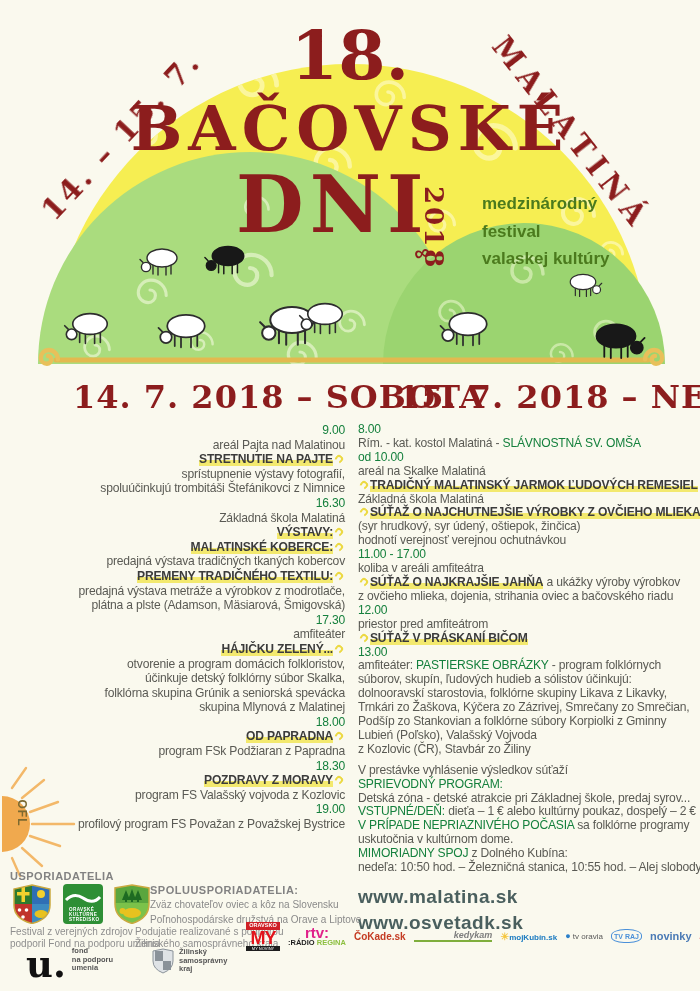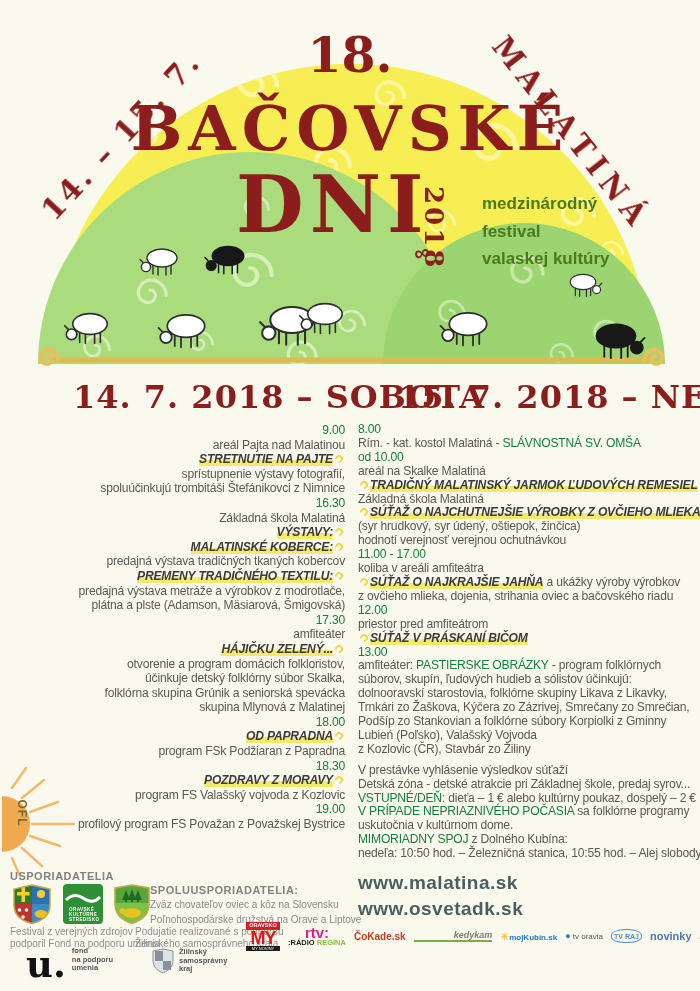--- a/index.html
+++ b/index.html
@@ -11,40 +11,40 @@
   }
   .abs { position:absolute; }
 
   
   #header-art { left:0; top:0; width:700px; height:372px; }
   .title { font-family:"DejaVu Serif", serif; font-weight:bold; color:#8c1d1d; }
   #date-diagonal { left:-14px; top:118px; width:270px; transform:rotate(-47deg); transform-origin:center;
     font-size:30px; letter-spacing:3px; text-align:center; }
   #place-diagonal { left:512px; top:30px; transform:rotate(52deg); transform-origin:left top;
     font-size:29px; letter-spacing:7px; white-space:nowrap; }
-  #edition { left:0; right:0; top:20px; text-align:center; font-size:49px; line-height:70px; }
+  #edition { left:0; right:0; top:20px; text-align:center; font-size:68px; line-height:70px; }
   #title-1 { left:0; right:0; top:96px; text-align:center; font-size:61px; letter-spacing:6px; line-height:66px; }
   #title-2 { left:236px; top:164px; font-size:78px; letter-spacing:6px; line-height:82px; }
   #red-swirl { left:414px; top:240px; font-size:22px; color:#8c1d1d; font-weight:bold; transform:rotate(-12deg); }
   #year-vertical { left:449px; top:186px; font-size:26px; letter-spacing:3px;
     transform:rotate(90deg); transform-origin:left top; }
   #subtitle { left:459px; top:190px; font-size:17px; font-weight:bold; color:#4b7a1d; line-height:27.5px;margin-left:23px; }
 
   
   .col-header { font-family:"DejaVu Serif", serif; font-weight:bold; font-size:32px;
     color:#8c1d1d; letter-spacing:1px; white-space:nowrap; margin-bottom:7px;margin-left:40px; }
   #left-col  { left:33px;  top:378px; width:312px; text-align:right; }
   #right-col { left:358px; top:378px; width:342px; text-align:left; }
   #left-col .col-header { text-align:center; }
   .pl { font-size:12.1px; color:#5a5a54; white-space:nowrap; letter-spacing:-0.2px; }
   #left-col  .pl { line-height:14.6px; }
   #right-col .pl { line-height:13.9px; }
   .pl .time, .pl .b { font-weight:normal; color:#15803d; }
   .pl .hl { font-weight:bold; color:#3b3b3b;
-    background:linear-gradient(to top, #f3e96e 42%, rgba(0,0,0,0) 42%);font-style:italic; }
+    background:linear-gradient(to top, #f3e96e 42%, rgba(0,0,0,0) 42%); }
   .pl.gap { height:7px; }
   .sw { display:inline-block; width:8px; height:8px; border:2.5px solid #ecd943; border-radius:50%;
     border-bottom-color:transparent; transform:rotate(40deg); margin:0 2px; }
   #websites { margin-top:9px; font-size:19px; font-weight:bold; color:#4a5f5e;
     letter-spacing:0.5px; line-height:26px; }
 
   
   #ofl-sun { left:0; top:766px; width:110px; height:112px; }
   #ofl-label { left:8px; top:40px; transform:rotate(90deg); transform-origin:center;
     font-size:12px; font-weight:bold; color:#7c6a31; letter-spacing:1px; }
@@ -238,20 +238,21 @@
       <div class="pl"><span class="time">13.00</span></div>
       <div class="pl"><span>amfiteáter: </span><span class="b">PASTIERSKE OBRÁZKY</span><span> - program folklórnych</span></div>
       <div class="pl"><span>súborov, skupín, ľudových hudieb a sólistov účinkujú:</span></div>
       <div class="pl"><span>dolnooravskí starostovia,  folklórne skupiny Likava z Likavky,</span></div>
       <div class="pl"><span>Trnkári zo Žaškova, Kýčera zo Zázrivej,  Smrečany zo Smrečian,</span></div>
       <div class="pl"><span>Podšíp zo Stankovian a folklórne súbory Korpiolki z Gminny</span></div>
       <div class="pl"><span>Lubień (Poľsko), Valašský Vojvoda</span></div>
       <div class="pl"><span>z Kozlovic (ČR), Stavbár zo Žiliny</span></div>
       <div class="pl gap"></div>
       <div class="pl"><span>V prestávke vyhlásenie výsledkov súťaží</span></div>
+      <div class="pl"><span class="b">SPRIEVODNÝ PROGRAM:</span></div>
       <div class="pl"><span>Detská zóna - detské atrakcie pri Základnej škole, predaj syrov...</span></div>
       <div class="pl"><span class="b">VSTUPNÉ/DEŇ:</span><span> dieťa – 1 € alebo kultúrny poukaz, dospelý – 2 €</span></div>
       <div class="pl"><span class="b">V PRÍPADE NEPRIAZNIVÉHO POČASIA</span><span> sa folklórne programy</span></div>
       <div class="pl"><span>uskutočnia v kultúrnom dome.</span></div>
       <div class="pl"><span class="b">MIMORIADNY SPOJ</span><span> z Dolného Kubína:</span></div>
       <div class="pl"><span>nedeľa: 10:50 hod. – Železničná stanica, 10:55 hod. – Alej slobody</span></div>
     </div>
   <div id="websites">
     <div>www.malatina.sk</div>
     <div>www.osvetadk.sk</div>

